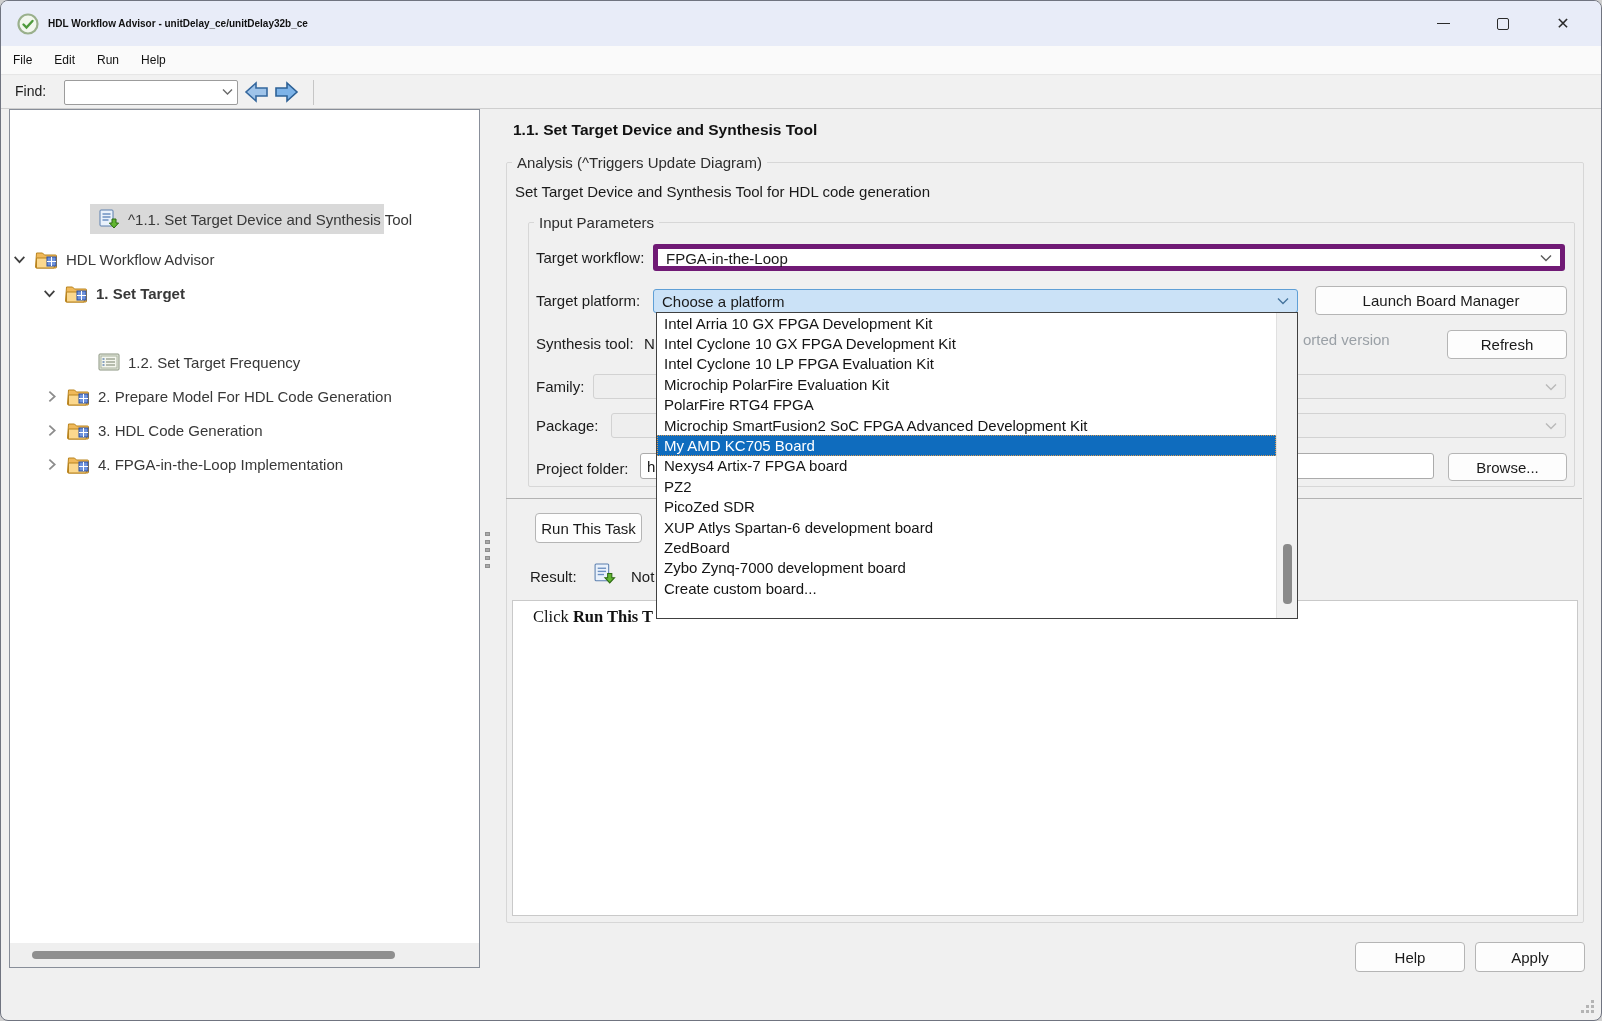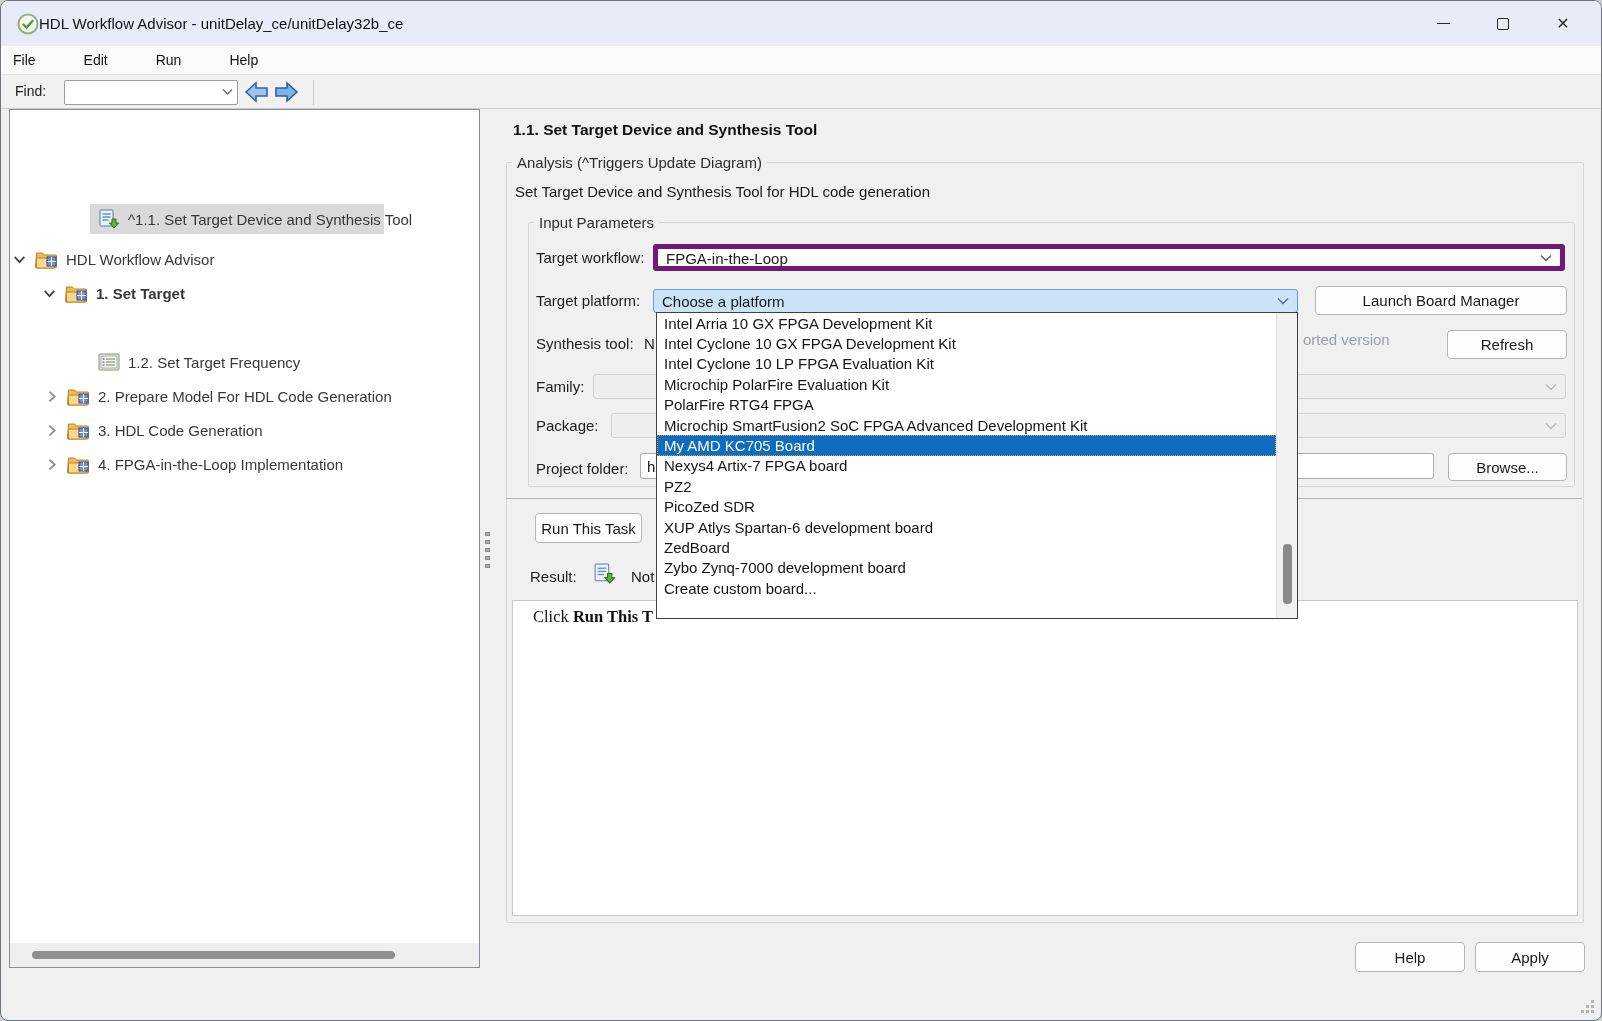--- a/index.html
+++ b/index.html
@@ -5,29 +5,29 @@
   * { margin:0; padding:0; box-sizing:border-box; }
   html,body { width:1602px; height:1021px; background:#cfcfcf; font-family:"Liberation Sans",sans-serif; }
   #window {
     position:relative; width:1602px; height:1021px; background:#f0f0f0;
     border:1px solid #707480; border-radius:8px; overflow:hidden;
     font-family:"Liberation Sans",sans-serif; color:#1a1a1a;
   }
   
   .titlebar { position:absolute; left:0; top:0; width:100%; height:45px; background:#e8ecf8; display:flex; align-items:center; }
   .titlebar .appicon { margin-left:16px; width:22px; height:22px; }
-  .titlebar .title { font-size:15px; color:#111; }
+  .titlebar .title { margin-left:9px; font-size:10px; color:#111;font-weight:bold; }
   .wincontrols { position:absolute; right:8px; top:0; height:45px; display:flex; }
   .winbtn { width:60px; height:45px; display:flex; align-items:center; justify-content:center; }
   .glyph-min { width:13px; height:1.5px; background:#2b2b2b; }
   .glyph-max { width:12px; height:12px; border:1.5px solid #2b2b2b; border-radius:2px; }
   .glyph-close { font-size:16px; color:#2b2b2b; line-height:1; }
   
   .menubar { position:absolute; left:0; top:45px; width:100%; height:29px; background:#fafafa; display:flex; align-items:center; border-bottom:1px solid #e6e6e6; }
-  .menuitem { font-size:14px; color:#111; padding:0 24px; height:100%; display:flex; align-items:center; }
+  .menuitem { font-size:12px; color:#111; padding:0 11px; height:100%; display:flex; align-items:center; }
   .menuitem:first-child { padding-left:12px; }
   
   .toolbar { position:absolute; left:0; top:75px; width:100%; height:33px; background:#f1f1f1; border-bottom:1px solid #cfcfcf; }
   .findlabel { position:absolute; left:14px; top:7px; font-size:14px; }
   .findcombo { position:absolute; left:63px; top:4px; width:174px; height:25px; background:#fff; border:1px solid #9c9c9c; border-radius:2px; }
   .findcombo input { position:absolute; left:3px; top:1px; width:146px; height:21px; border:none; outline:none; font-size:13px; background:transparent; }
   .findcombo svg { position:absolute; right:4px; top:7px; }
   .navarrow { position:absolute; top:4px; width:26px; height:24px; }
   .toolsep { position:absolute; left:312px; top:4px; width:1px; height:25px; background:#c6c6c6; }
   

